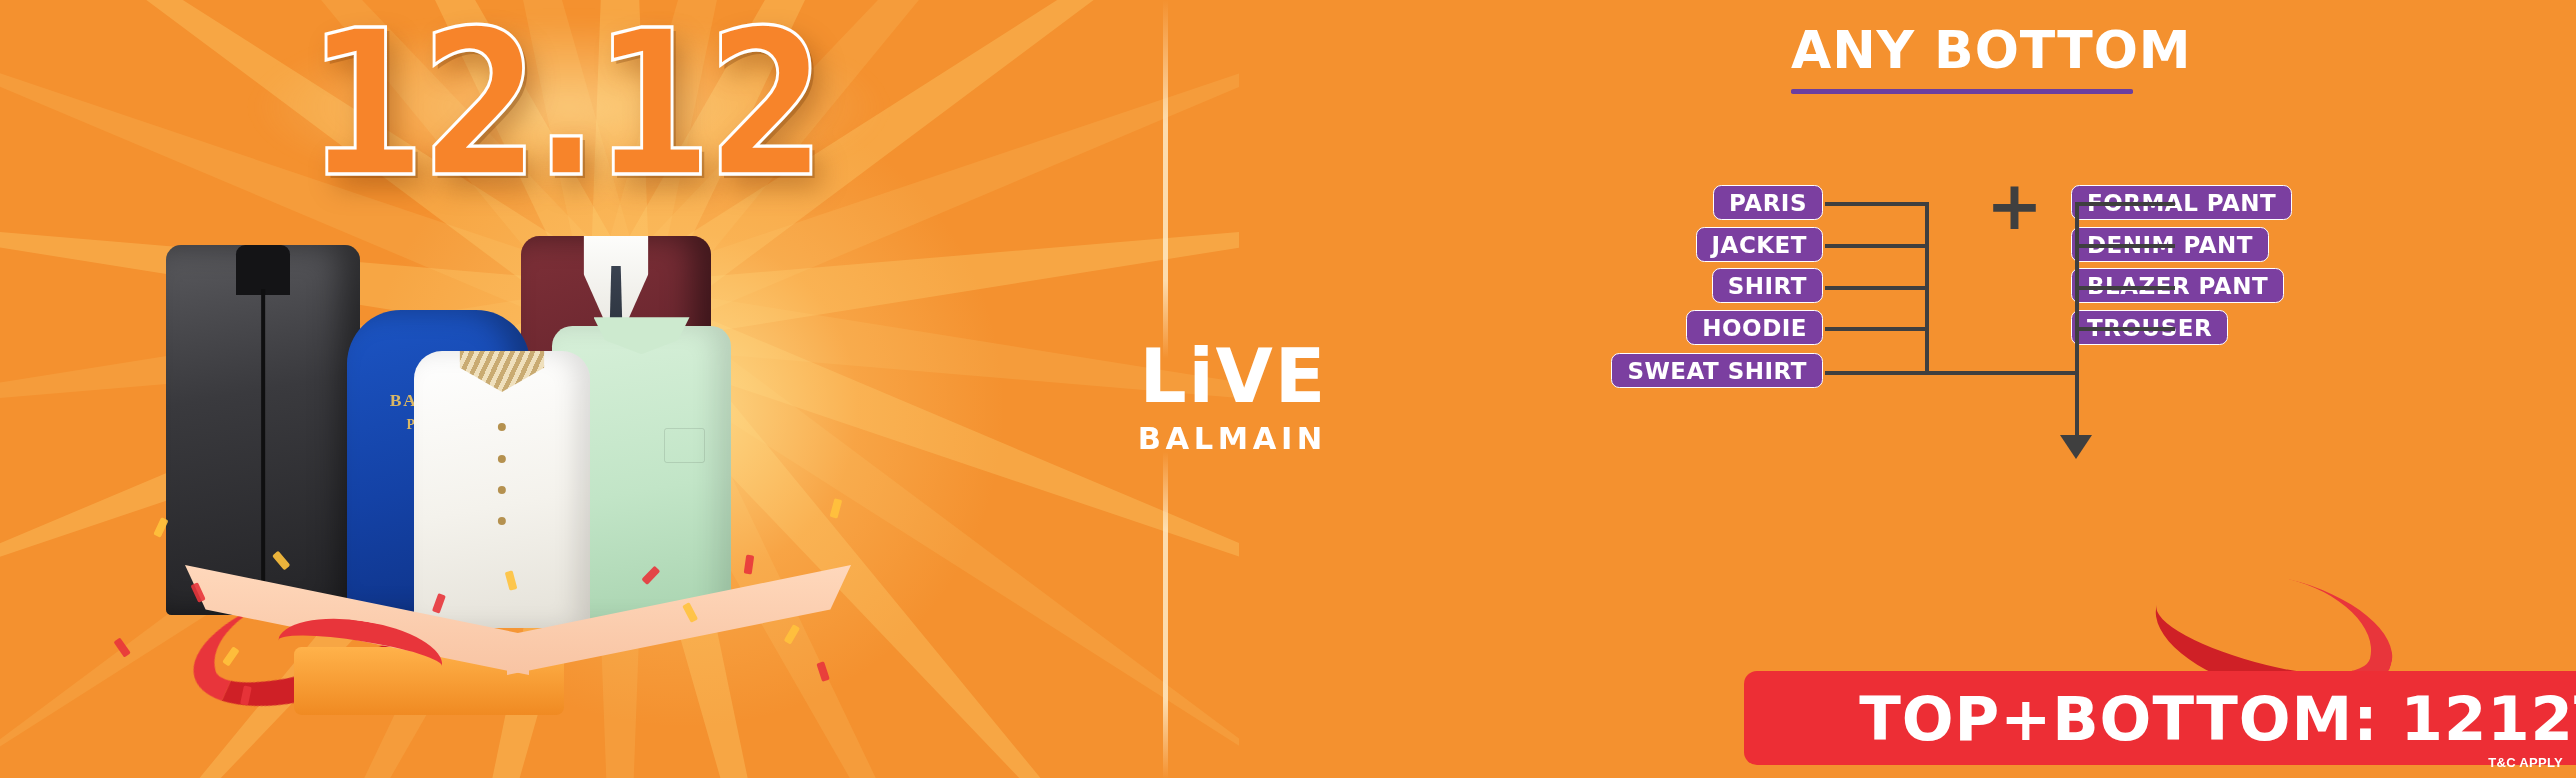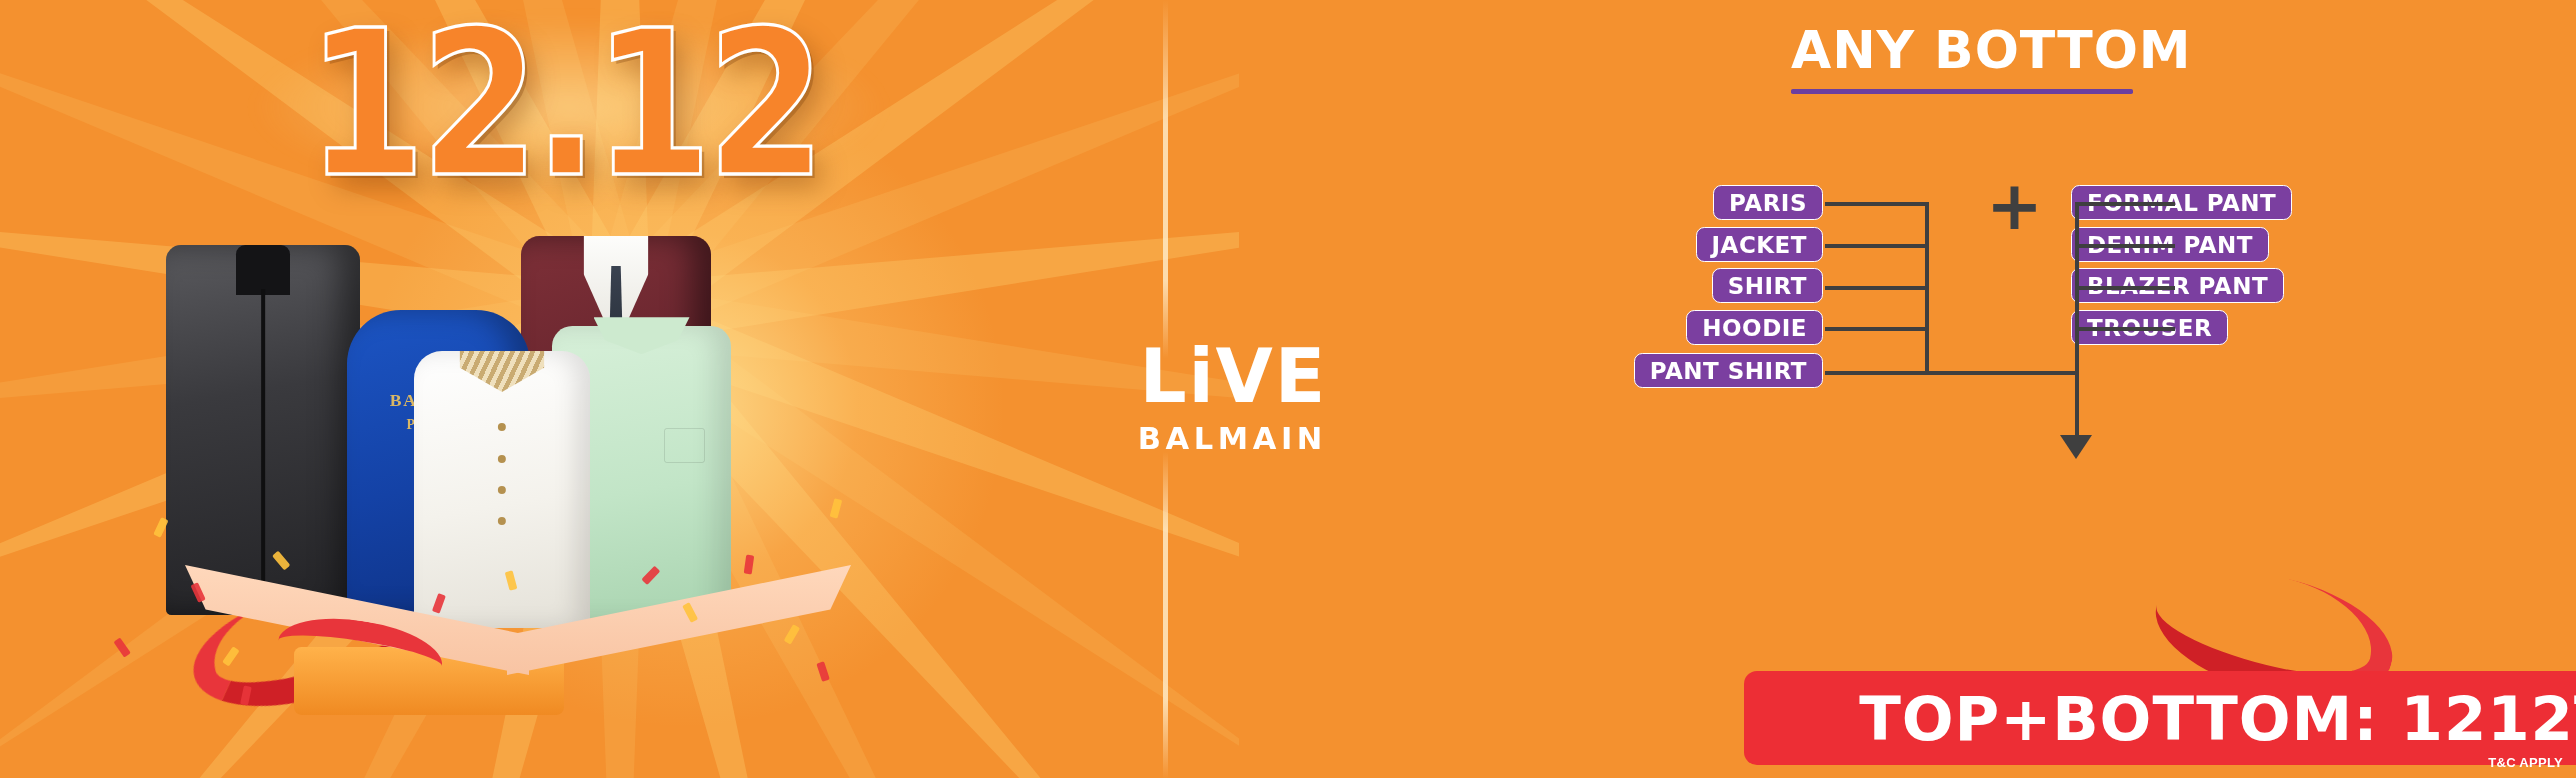--- a/index.html
+++ b/index.html
@@ -287,21 +287,21 @@
     <div class="head head-bot">
       <span>ANY BOTTOM</span>
       <span class="rule"></span>
     </div>
 
     <div class="col-left" id="tops-col">
         <div class="chip" style="top: 0px;">PARIS</div>
         <div class="chip" style="top: 42px;">JACKET</div>
         <div class="chip" style="top: 83px; margin-left: 43px;">SHIRT</div>
         <div class="chip" style="top: 125px;">HOODIE</div>
-        <div class="chip" style="top: 168px;">PANT SHIRT</div>
+        <div class="chip" style="top: 168px;">SWEAT SHIRT</div>
       </div>
     <div class="col-right" id="bottoms-col">
         <div class="chip" style="top: 0px;">FORMAL PANT</div>
         <div class="chip" style="top: 42px;">DENIM PANT</div>
         <div class="chip" style="top: 83px;">BLAZER PANT</div>
         <div class="chip" style="top: 125px;">TROUSER</div>
       </div>
 
     <div id="wires">
         <div class="wire" style="left: 438px; top: 202px; width: 104px; height: 3.7px;"></div>

